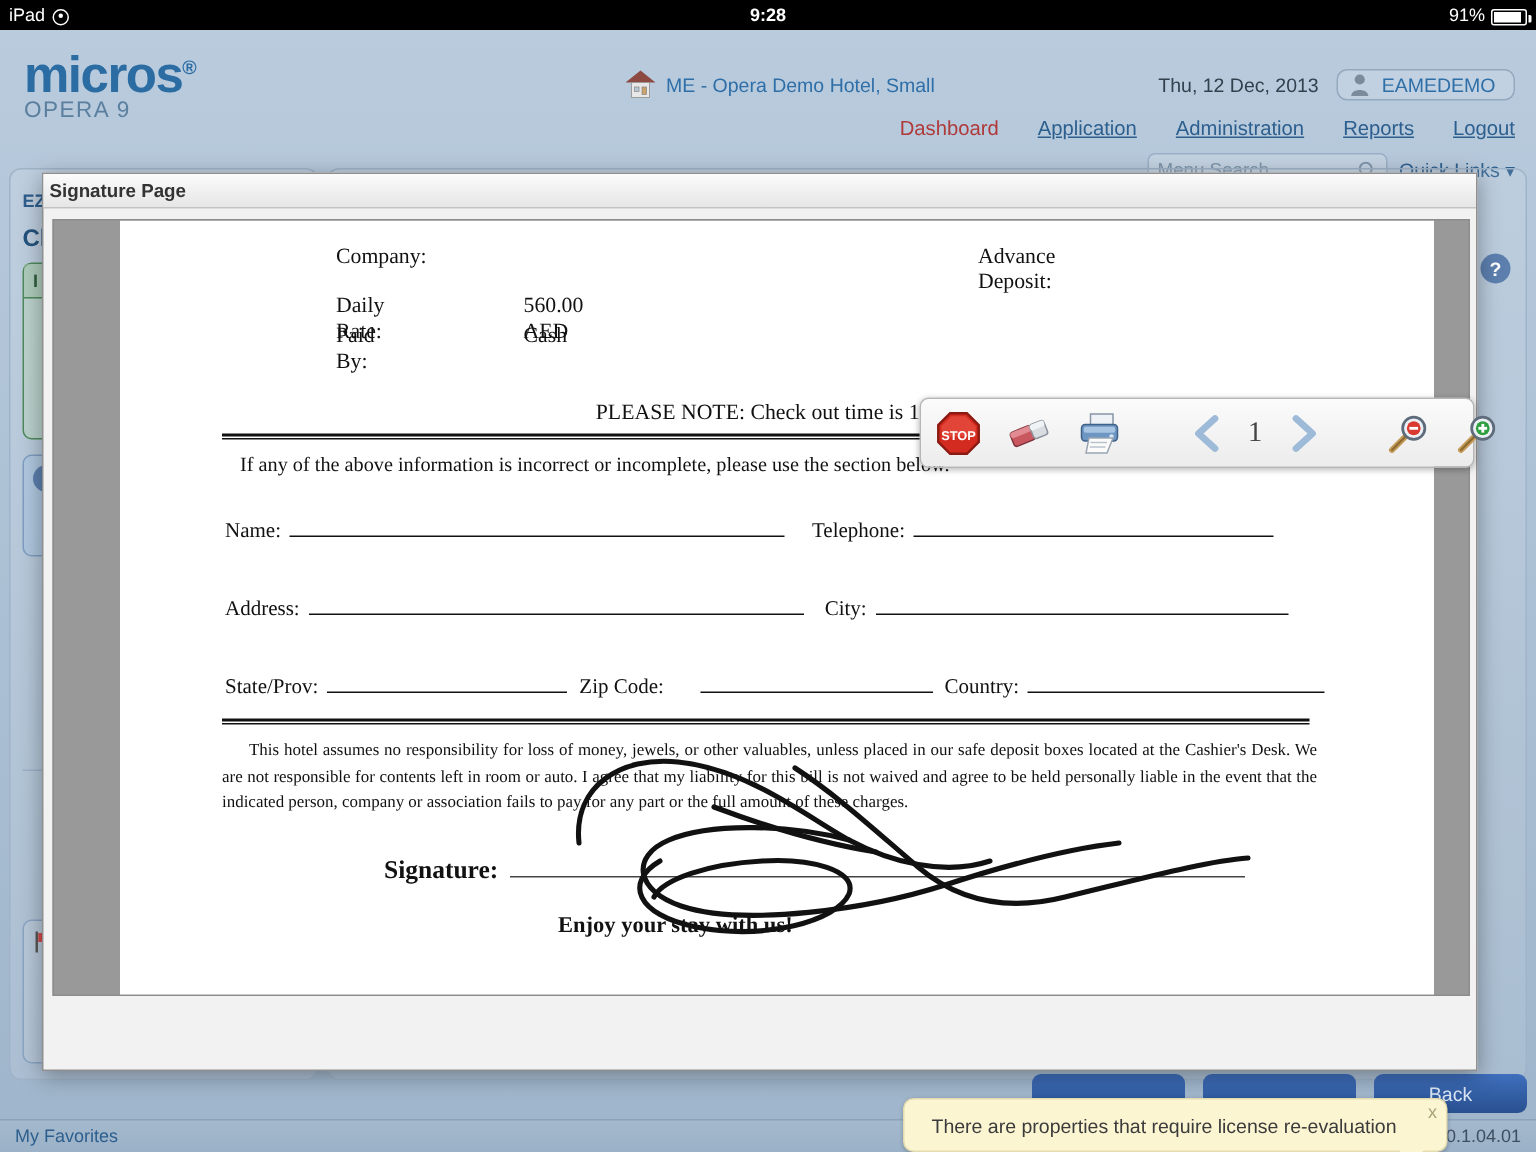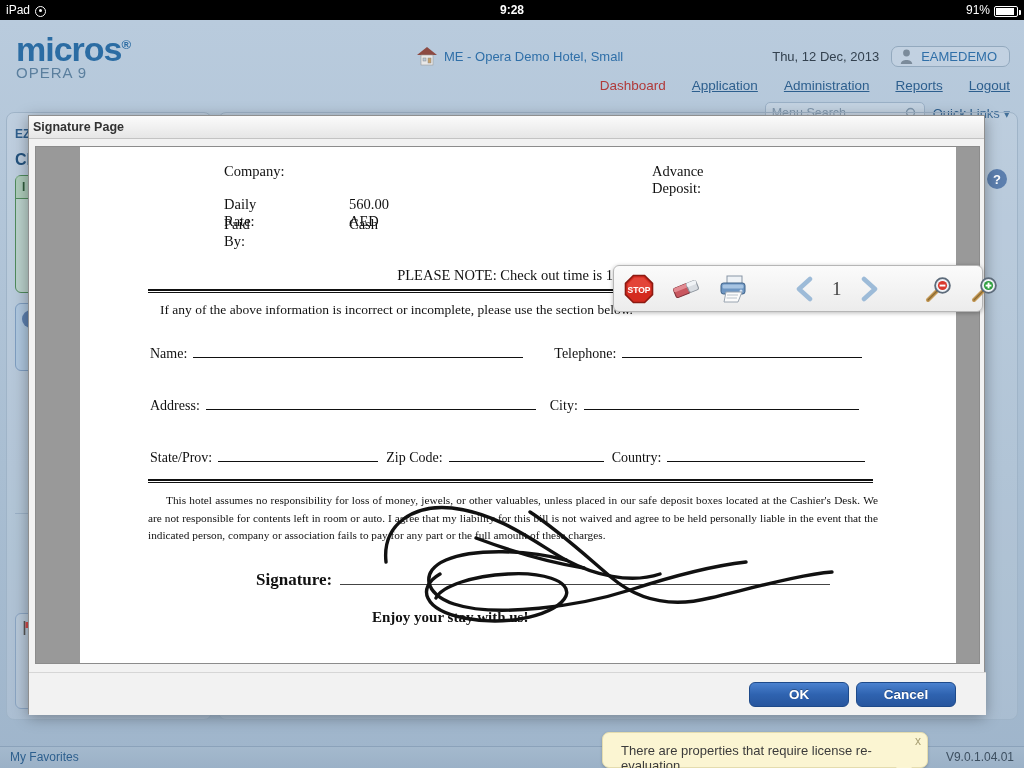--- a/index.html
+++ b/index.html
@@ -295,21 +295,21 @@
     color: #fff; font-size: 13.5px; font-weight: bold;
     display: flex; align-items: center; justify-content: center;
     text-shadow: 0 -1px 0 rgba(0,0,0,0.3);
   }
   .btn-ok { right: 137px; }
   .btn-cancel { right: 30px; }
 
   
   .toast {
     position: absolute; left: 602px; top: 712px;
-    width: 326px; height: 36px;
+    width: 363px; height: 36px;
     background: #fbf5d2; border: 1px solid #e4dcae;
     border-radius: 7px;
     box-shadow: 0 1px 3px rgba(0,0,0,0.2);
   }
   .toast-txt {
     position: absolute; left: 18px; top: 10px;
     font-size: 13px; color: #3b3b3b;
   }
   .toast-close {
     position: absolute; right: 6px; top: 1px;
@@ -413,20 +413,25 @@
           <line x1="2.5" y1="1" x2="2.5" y2="15" stroke="#555" stroke-width="1.6"></line>
           <path d="M3.5 2 L13 2 L13 8 L3.5 8 Z" fill="#d24a4a"></path>
         </svg>
       </div>
     </div>
 
     <div class="main-panel">
       <div class="help-badge">?</div>
     </div>
 
+    <div class="bg-btnrow">
+      <div class="bg-btn"></div>
+      <div class="bg-btn"></div>
+      <div class="bg-btn">Back</div>
+    </div>
   </div>
 
   <div class="bottom-bar">
     <span class="left">My Favorites</span>
     <span class="right">V9.0.1.04.01</span>
   </div>
 
   <div class="modal">
     <div class="modal-title">Signature Page</div>
 
@@ -455,21 +460,21 @@
 
             <div class="rule-double" style="top:142px;"></div>
 
             <div class="doc-sub" style="top:155px;">If any of the above information is incorrect or incomplete, please use the section below.</div>
 
             <div class="field-row" style="top:196px;">
               <span class="field">
                 <span class="lbl">Name:</span>
                 <span class="line" style="width:330px;"></span>
               </span>
-              <span class="field" style="margin-left:31px;">
+              <span class="field" style="margin-left:18px;">
                 <span class="lbl">Telephone:</span>
                 <span class="line" style="width:240px;"></span>
               </span>
             </div>
 
             <div class="field-row" style="top:248px;text-align:center;">
               <span class="field">
                 <span class="lbl">Address:</span>
                 <span class="line" style="width:330px;"></span>
               </span>
@@ -477,21 +482,21 @@
                 <span class="lbl">City:</span>
                 <span class="line" style="width:275px;"></span>
               </span>
             </div>
 
             <div class="field-row" style="top:300px;">
               <span class="field">
                 <span class="lbl">State/Prov:</span>
                 <span class="line" style="width:160px;"></span>
               </span>
-              <span class="field" style="margin-left:8px;">
+              <span class="field" style="margin-left:8px;gap:18px;">
                 <span class="lbl">Zip Code:</span>
                 <span class="line" style="width:155px;"></span>
               </span>
               <span class="field" style="margin-left:8px;">
                 <span class="lbl">Country:</span>
                 <span class="line" style="width:198px;"></span>
               </span>
             </div>
 
             <div class="rule-double" style="top:332px;"></div>
@@ -587,24 +592,20 @@
           <line x1="4" y1="26" x2="13" y2="17" stroke="#8c6a30" stroke-width="1.4" stroke-linecap="round"></line>
           <circle cx="18.5" cy="11.5" r="7.4" fill="#e9eef4" stroke="#5d6b7a" stroke-width="1.8"></circle>
           <circle cx="18.5" cy="11.5" r="5.2" fill="#fafcfe" opacity="0.8"></circle>
           <circle cx="18.5" cy="11.5" r="4.6" fill="#2f9e3f"></circle>
           <rect x="15.6" y="10.6" width="5.8" height="1.9" fill="#fff"></rect>
           <rect x="17.6" y="8.6" width="1.9" height="5.8" fill="#fff"></rect>
         </svg>
       </div>
     </div>
 
-    <div class="modal-footer">
-      <div class="btn-primary btn-ok">OK</div>
-      <div class="btn-primary btn-cancel">Cancel</div>
-    </div>
   </div>
 
   <div class="toast">
     <span class="toast-txt">There are properties that require license re-evaluation</span>
     <span class="toast-close">x</span>
     <span class="toast-tail"></span>
   </div>
 
 </div>
 

